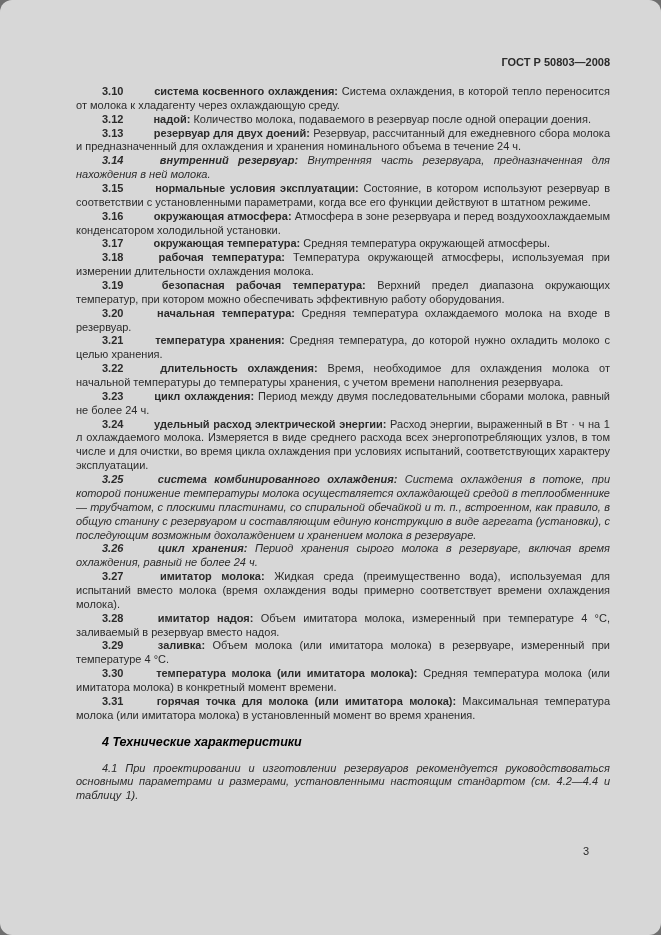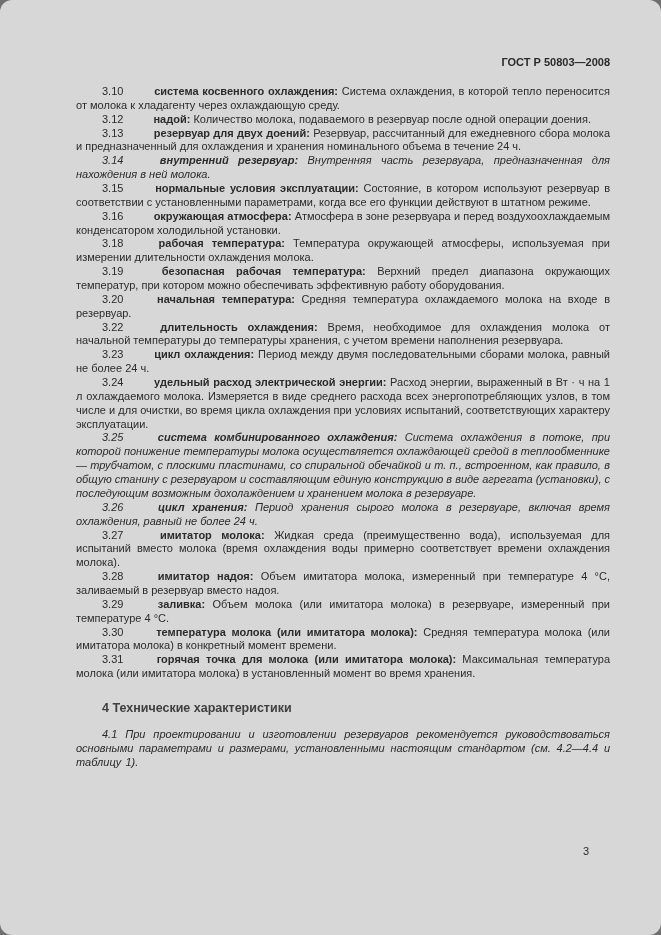--- a/index.html
+++ b/index.html
@@ -29,28 +29,29 @@
     color: #2b2b2b;
   }
   .para {
     margin: 0;
     text-indent: 26px;
     text-align: justify;
     font-size: 11px;
     line-height: 1.26;
   }
   .para.italic { font-style: italic; }
-  .num { font-weight: normal; }
+  .num { font-weight: bold; }
   .term { font-weight: bold; margin-left: 27px; }
   .para.italic .term { font-weight: bold; font-style: italic; }
   .section-heading {
+    font-style: italic;
     font-weight: bold;
     font-size: 12.5px;
-    margin: 20px 0 13px 26px;
-    color: #404040;
+    margin: 12px 0 13px 26px;
+    color: #000000;
   }
   .p41 { font-style: italic; word-spacing: 1px; }
   .page-number {
     position: absolute;
     bottom: 78px;
     right: 72px;
     font-size: 11px;
     color: #2b2b2b;
   }
 </style>
@@ -63,23 +64,25 @@
       <span>ГОСТ Р 50803—2008</span>
     </div>
 
     <div id="definitions">
         <p class="para"><span class="num">3.10 </span><b class="term">система косвенного охлаждения: </b><span>Система охлаждения, в которой тепло переносится от молока к хладагенту через охлаждающую среду.</span></p>
         <p class="para"><span class="num">3.12 </span><b class="term">надой: </b><span>Количество молока, подаваемого в резервуар после одной операции доения.</span></p>
         <p class="para"><span class="num">3.13 </span><b class="term">резервуар для двух доений: </b><span>Резервуар, рассчитанный для ежедневного сбора молока и предназначенный для охлаждения и хранения номинального объема в течение 24 ч.</span></p>
         <p class="para italic"><span class="num">3.14 </span><b class="term">внутренний резервуар: </b><span>Внутренняя часть резервуара, предназначенная для нахождения в ней молока.</span></p>
         <p class="para"><span class="num">3.15 </span><b class="term">нормальные условия эксплуатации: </b><span>Состояние, в котором используют резервуар в соответствии с установленными параметрами, когда все его функции действуют в штатном режиме.</span></p>
         <p class="para"><span class="num">3.16 </span><b class="term">окружающая атмосфера: </b><span>Атмосфера в зоне резервуара и перед воздухоохлаждаемым конденсатором холодильной установки.</span></p>
+        <p class="para"><span class="num">3.17 </span><b class="term">окружающая температура: </b><span>Средняя температура окружающей атмосферы.</span></p>
         <p class="para"><span class="num">3.18 </span><b class="term">рабочая температура: </b><span>Температура окружающей атмосферы, используемая при измерении длительности охлаждения молока.</span></p>
         <p class="para"><span class="num">3.19 </span><b class="term">безопасная рабочая температура: </b><span>Верхний предел диапазона окружающих температур, при котором можно обеспечивать эффективную работу оборудования.</span></p>
         <p class="para"><span class="num">3.20 </span><b class="term">начальная температура: </b><span>Средняя температура охлаждаемого молока на входе в резервуар.</span></p>
+        <p class="para"><span class="num">3.21 </span><b class="term">температура хранения: </b><span>Средняя температура, до которой нужно охладить молоко с целью хранения.</span></p>
         <p class="para"><span class="num">3.22 </span><b class="term">длительность охлаждения: </b><span>Время, необходимое для охлаждения молока от начальной температуры до температуры хранения, с учетом времени наполнения резервуара.</span></p>
         <p class="para"><span class="num">3.23 </span><b class="term">цикл охлаждения: </b><span>Период между двумя последовательными сборами молока, равный не более 24 ч.</span></p>
         <p class="para"><span class="num">3.24 </span><b class="term">удельный расход электрической энергии: </b><span>Расход энергии, выраженный в Вт · ч на 1 л охлаждаемого молока. Измеряется в виде среднего расхода всех энергопотребляющих узлов, в том числе и для очистки, во время цикла охлаждения при условиях испытаний, соответствующих характеру эксплуатации.</span></p>
         <p class="para italic"><span class="num">3.25 </span><b class="term">система комбинированного охлаждения: </b><span>Система охлаждения в потоке, при которой понижение температуры молока осуществляется охлаждающей средой в теплообменнике — трубчатом, с плоскими пластинами, со спиральной обечайкой и т. п., встроенном, как правило, в общую станину с резервуаром и составляющим единую конструкцию в виде агрегата (установки), с последующим возможным дохолаждением и хранением молока в резервуаре.</span></p>
         <p class="para italic"><span class="num">3.26 </span><b class="term">цикл хранения: </b><span>Период хранения сырого молока в резервуаре, включая время охлаждения, равный не более 24 ч.</span></p>
         <p class="para"><span class="num">3.27 </span><b class="term">имитатор молока: </b><span>Жидкая среда (преимущественно вода), используемая для испытаний вместо молока (время охлаждения воды примерно соответствует времени охлаждения молока).</span></p>
         <p class="para"><span class="num">3.28 </span><b class="term">имитатор надоя: </b><span>Объем имитатора молока, измеренный при температуре 4 °С, заливаемый в резервуар вместо надоя.</span></p>
         <p class="para"><span class="num">3.29 </span><b class="term">заливка: </b><span>Объем молока (или имитатора молока) в резервуаре, измеренный при температуре 4 °С.</span></p>
         <p class="para"><span class="num">3.30 </span><b class="term">температура молока (или имитатора молока): </b><span>Средняя температура молока (или имитатора молока) в конкретный момент времени.</span></p>
         <p class="para"><span class="num">3.31 </span><b class="term">горячая точка для молока (или имитатора молока): </b><span>Максимальная температура молока (или имитатора молока) в установленный момент во время хранения.</span></p>

